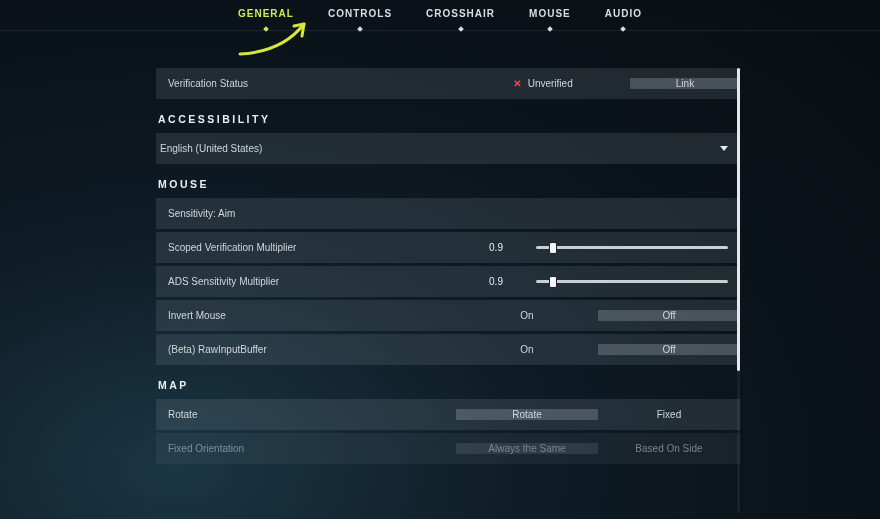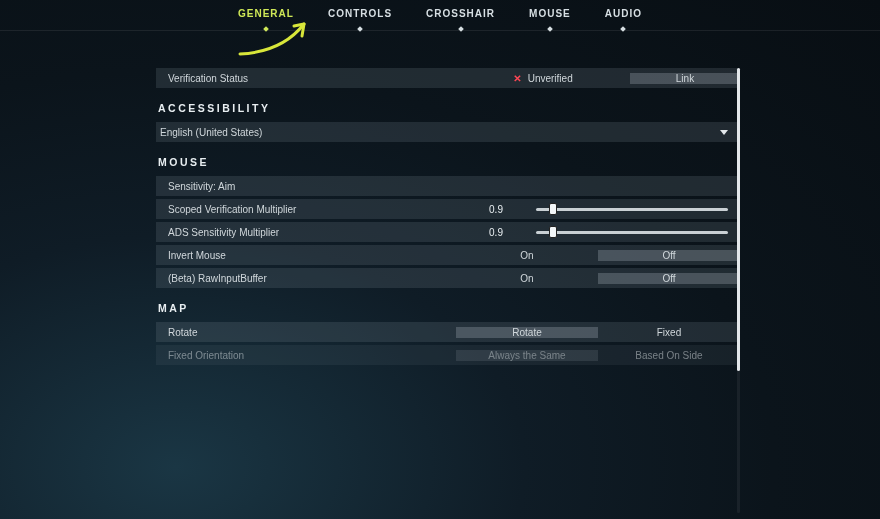--- a/index.html
+++ b/index.html
@@ -66,21 +66,21 @@
     letter-spacing: 2.5px;
     color: #e8eef1;
     margin: 14px 0 8px 2px;
   }
   .section-title.first { margin-top: 0; }
 
   .row {
     display: flex;
     align-items: stretch;
     background: rgba(124,139,148,0.20);
-    height: 20px;
+    height: 31px;
     margin-bottom: 3px;
     font-size: 10px;
     color: #d0d7db;
   }
   .row.disabled { opacity: 0.55; }
   .row .label {
     flex: 0 0 300px;
     display: flex; align-items: center;
     padding-left: 12px;
   }

